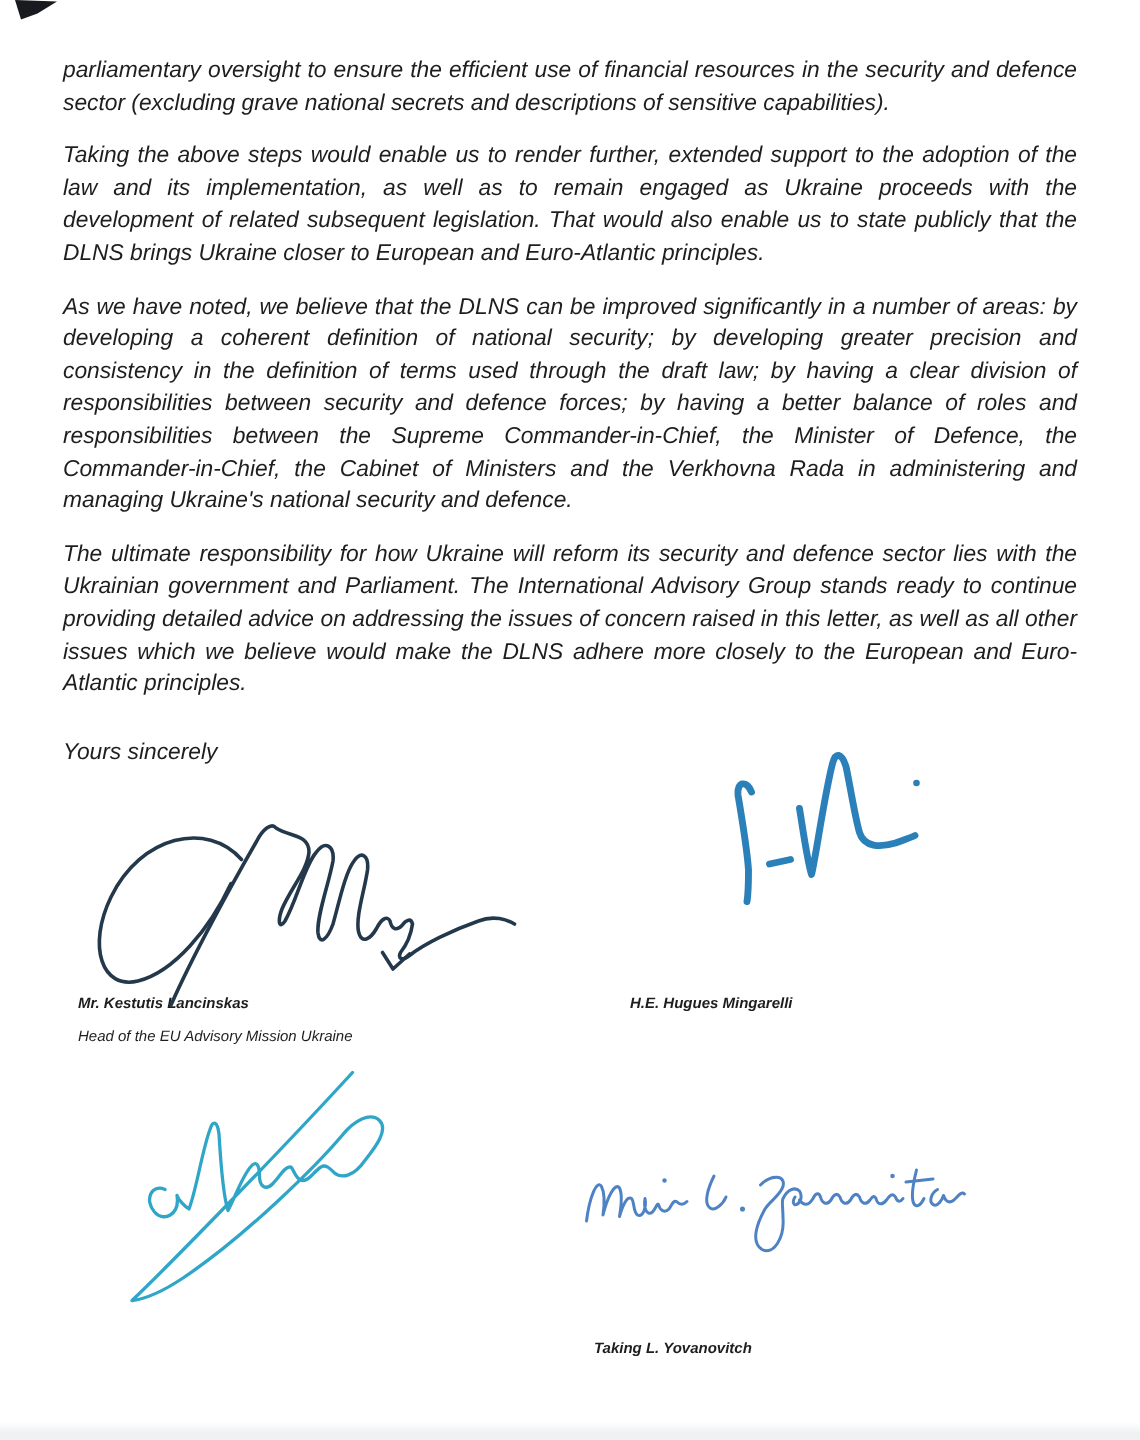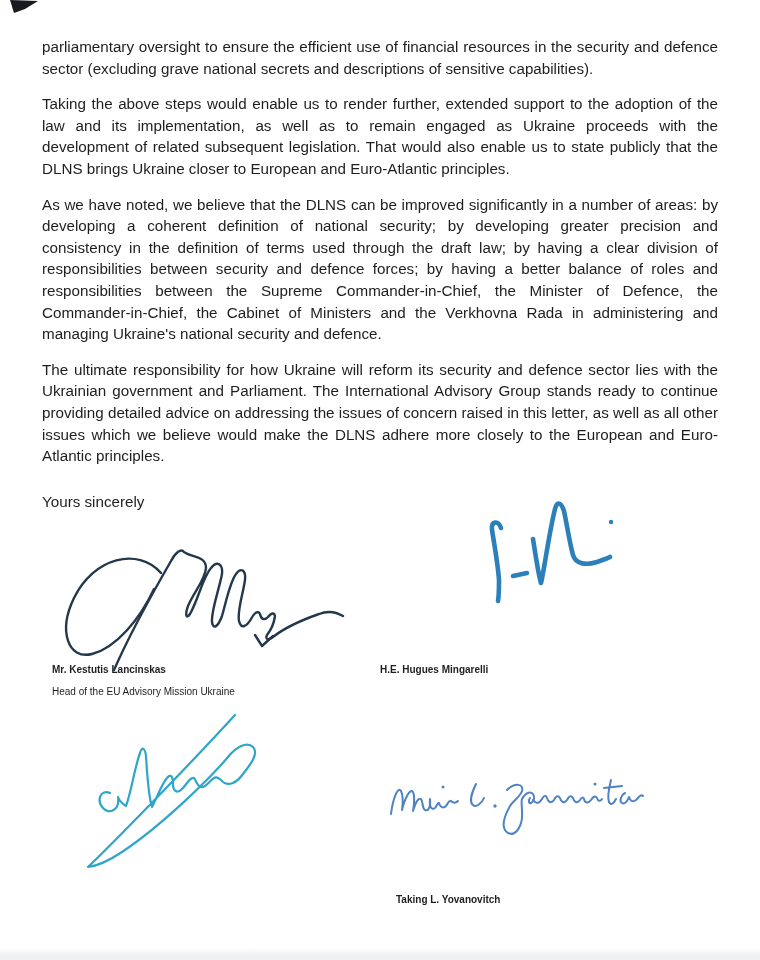--- a/index.html
+++ b/index.html
@@ -3,20 +3,21 @@
 <meta charset="utf-8">
 <style>
   html,body { margin:0; padding:0; background:#ffffff; }
   .page {
     position:relative;
     width:760px; height:960px;
     background:#ffffff;
     font-family:"Liberation Sans", sans-serif;
     color:#1e1e1e;
     overflow:hidden;
+    font-style:italic;
   }
   .body-text {
     position:absolute;
     left:42px; top:36px; width:676px;
   }
   .body-text p {
     margin:0 0 14px 0;
     font-size:15.2px;
     line-height:21.6px;
     text-align:justify;
@@ -49,21 +50,21 @@
     <p>As we have noted, we believe that the DLNS can be improved significantly in a number of areas: by developing a coherent definition of national security; by developing greater precision and consistency in the definition of terms used through the draft law; by having a clear division of responsibilities between security and defence forces; by having a better balance of roles and responsibilities between the Supreme Commander-in-Chief, the Minister of Defence, the Commander-in-Chief, the Cabinet of Ministers and the Verkhovna Rada in administering and managing Ukraine's national security and defence.</p>
     <p>The ultimate responsibility for how Ukraine will reform its security and defence sector lies with the Ukrainian government and Parliament. The International Advisory Group stands ready to continue providing detailed advice on addressing the issues of concern raised in this letter, as well as all other issues which we believe would make the DLNS adhere more closely to the European and Euro-Atlantic principles.</p>
     <p class="closing">Yours sincerely</p>
   </div>
 
   <div class="sig-block" style="left:52px; top:659px;">
     <div class="sig-name">Mr. Kestutis Lancinskas</div>
     <div class="sig-title">Head of the EU Advisory Mission Ukraine</div>
   </div>
 
-  <div class="sig-block" style="left:380px; top:659px;">
+  <div class="sig-block" style="left:420px; top:659px;">
     <div class="sig-name">H.E. Hugues Mingarelli</div>
   </div>
 
   <div class="sig-block" style="left:52px; top:889px;">
   </div>
 
   <div class="sig-block" style="left:396px; top:889px;">
     <div class="sig-name">Taking L. Yovanovitch</div>
   </div>
 

